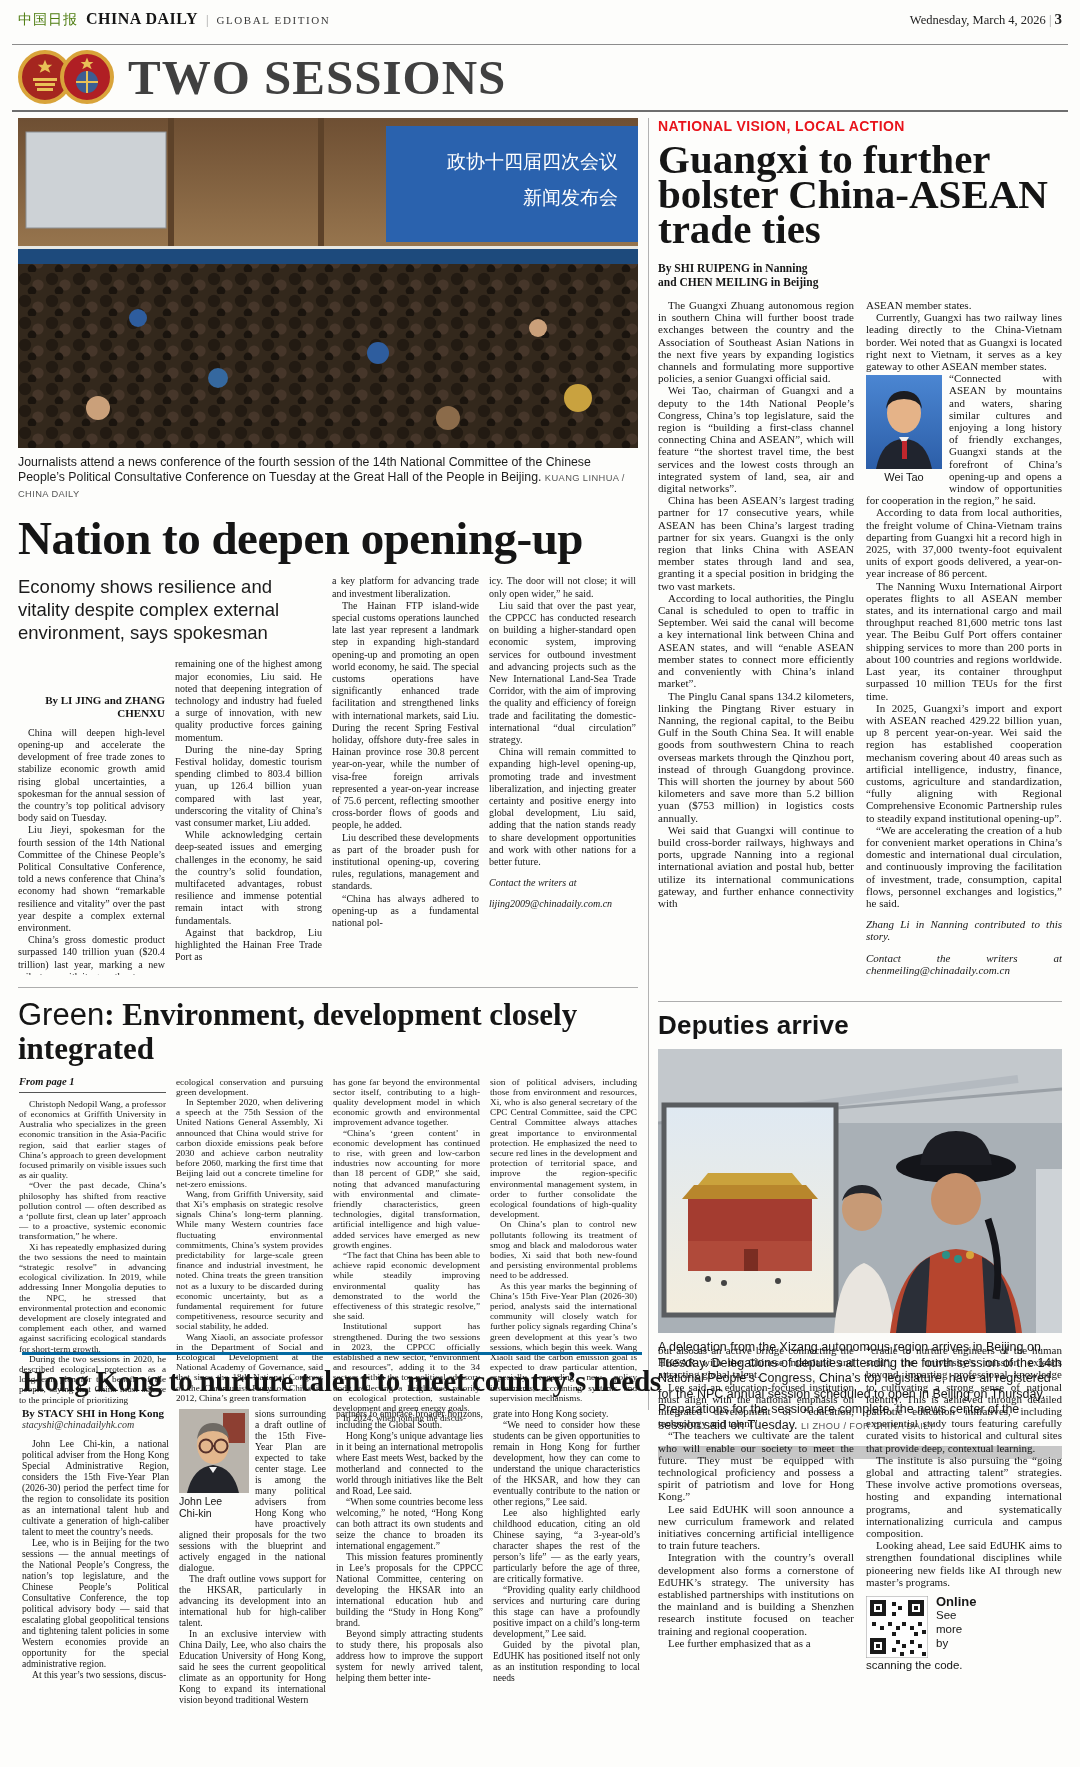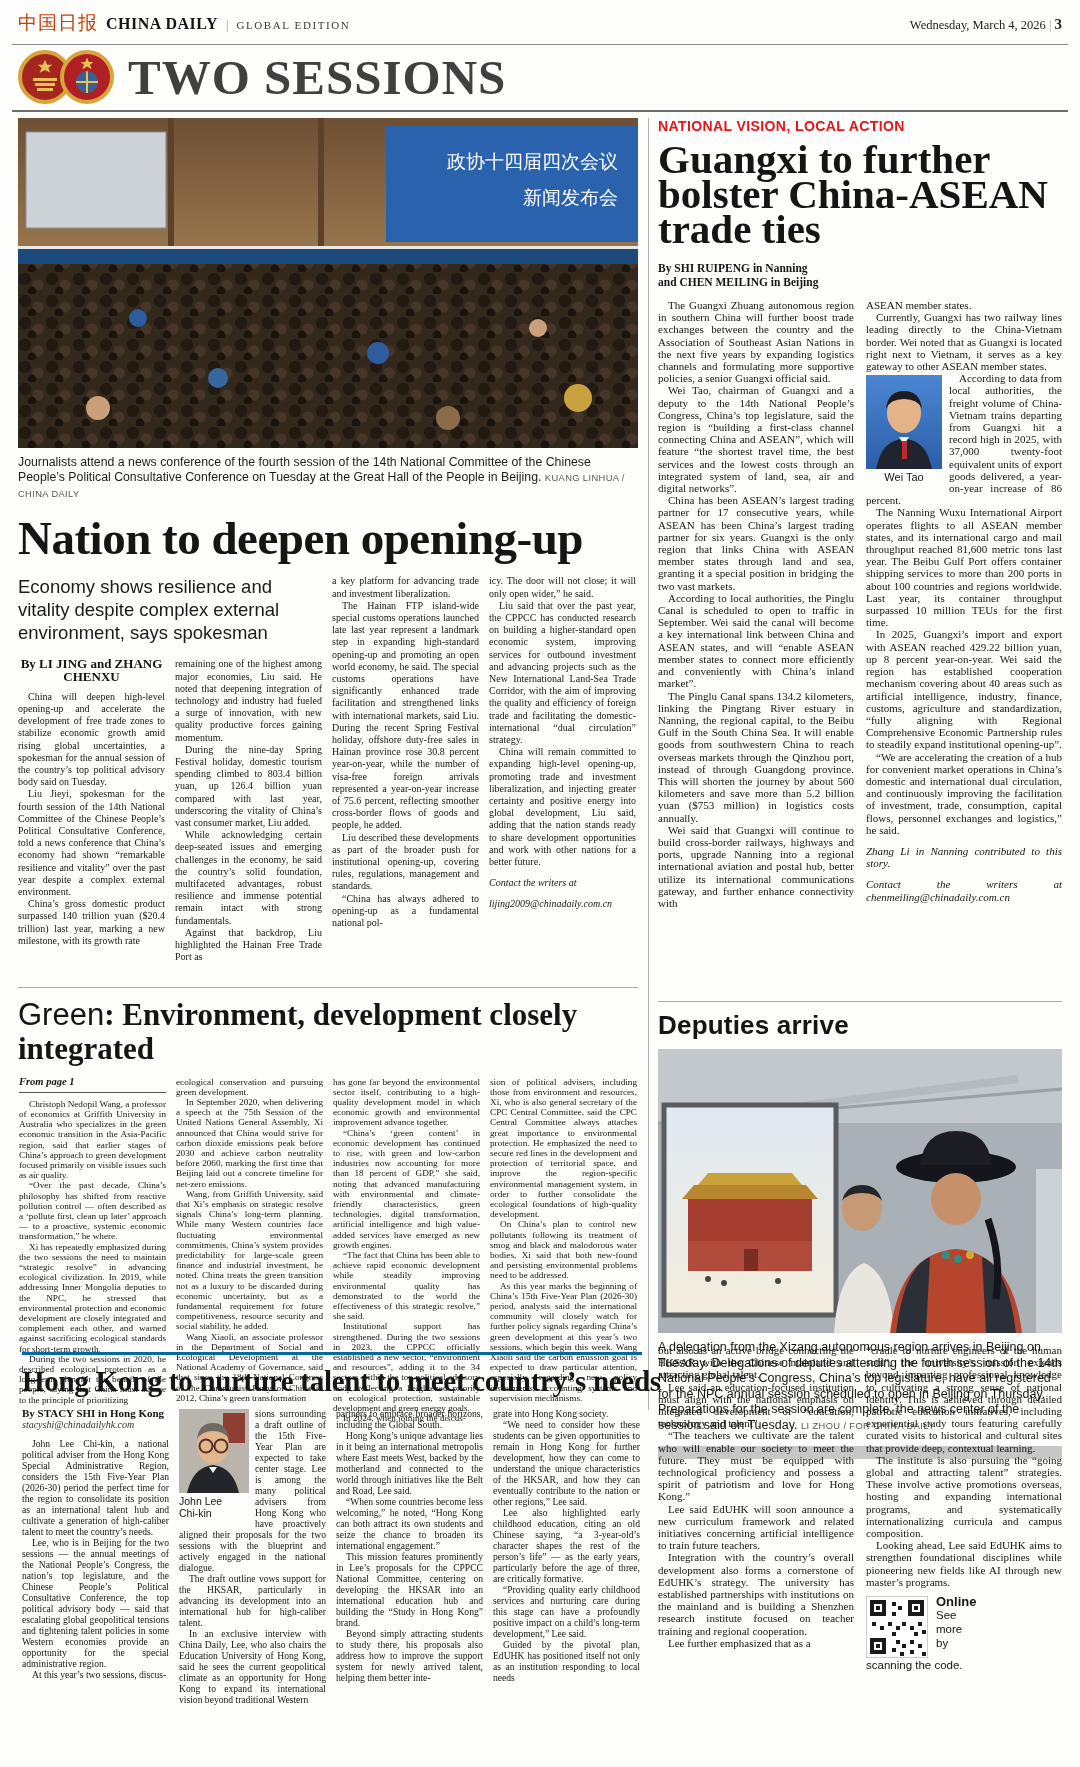--- a/index.html
+++ b/index.html
@@ -6,21 +6,21 @@
   html,body { background:#e8e8e8; }
   #page {
     position:relative; width:1080px; height:1767px; margin:0 auto;
     background:#fdfdfb; font-family:"Liberation Serif", serif; color:#151515;
     overflow:hidden;
   }
   
   .hdr { position:absolute; left:18px; right:18px; top:10px; height:28px;
          display:flex; justify-content:space-between; align-items:baseline; }
   .hdr-left { display:flex; align-items:baseline; gap:8px; }
-  .logo-cn { font-size:19px; color:#c2410c; letter-spacing:1px; }
+  .logo-cn { font-size:14px; color:#4d7c0f; letter-spacing:1px; }
   .brand { font-size:16px; font-weight:bold; letter-spacing:.5px; }
   .hdr-sep { color:#999; font-size:12px; }
   .edition { font-size:11px; letter-spacing:1.6px; color:#3a3a3a; }
   .hdr-right { font-size:12.5px; color:#222; }
   .pageno { font-weight:bold; font-size:15px; }
   .rule { position:absolute; left:12px; right:12px; background:#8c8c8c; height:1px; }
   .rule-a { top:44px; }
   .rule-b { top:110px; height:2px; background:#6e6e6e; }
   
   .banner { position:absolute; left:18px; top:48px; height:58px; display:flex; align-items:center; }
@@ -30,21 +30,21 @@
   
   .vdiv { position:absolute; left:648px; top:118px; width:1px; height:1292px; background:#b3b3b3; }
   #region-left  { position:absolute; left:18px;  top:118px; width:620px; }
   #region-right { position:absolute; left:658px; top:118px; width:404px; }
   #hk-left  { position:absolute; left:22px;  top:1352px; width:620px; border-top:3px solid #0369a1; padding-top:10px; }
   #hk-right { position:absolute; left:658px; top:1344px; width:404px; }
   
   p { text-indent:10px; text-align:justify; }
   p.cont { text-indent:0; }
   p.contact { text-indent:0; font-style:italic; margin-top:9px; }
-  .byline { font-weight:bold; font-size:13px; margin-bottom:8px; text-indent:0; text-align:center; }
+  .byline { font-weight:bold; font-size:11px; margin-bottom:8px; text-indent:0; text-align:right;margin-top:36px; }
   .credit { font-family:"Liberation Sans", sans-serif; font-size:9.3px; letter-spacing:.4px; color:#555; }
   .caption { font-family:"Liberation Sans", sans-serif; font-size:12.3px; line-height:15px;
              color:#1d1d1d; text-indent:0; text-align:left; margin-top:7px; }
   
   .lead-photo { width:620px; height:330px; display:block; }
   .lead-headline { font-size:47px; font-weight:bold; letter-spacing:-.5px; margin-top:12px; line-height:1.05; }
   .lead-body { display:flex; gap:10px; margin-top:12px; height:400px; overflow:hidden;
                font-size:10px; line-height:12.2px; }
   .lead-leftcols { width:304px; }
   .deck { font-family:"Liberation Sans", sans-serif; font-size:18.5px; line-height:23px;
@@ -275,20 +275,21 @@
             <rect width="76" height="94" fill="url(#bluebg)"></rect>
             <ellipse cx="38" cy="38" rx="17" ry="20" fill="#e5b388"></ellipse>
             <path d="M20,34 q2,-18 18,-18 q16,0 18,18 q-4,-10 -18,-10 q-14,0 -18,10z" fill="#1c1c20"></path>
             <path d="M10,94 q6,-30 28,-30 q22,0 28,30z" fill="#20242e"></path>
             <path d="M33,62 l5,8 l5,-8 z" fill="#f2f2f2"></path>
             <rect x="36" y="66" width="5" height="18" fill="#c1272d"></rect>
           </svg>
           <div class="wei-cap">Wei Tao</div>
         </div>
         <div>
+            <p class="cont">“Connected with ASEAN by mountains and waters, sharing similar cultures and enjoying a long history of friendly exchanges, Guangxi stands at the forefront of China’s opening-up and opens a window of opportunities for cooperation in the region,” he said.</p>
             <p>According to data from local authorities, the freight volume of China-Vietnam trains departing from Guangxi hit a record high in 2025, with 37,000 twenty-foot equivalent units of export goods delivered, a year-on-year increase of 86 percent.</p>
             <p>The Nanning Wuxu International Airport operates flights to all ASEAN member states, and its international cargo and mail throughput reached 81,600 metric tons last year. The Beibu Gulf Port offers container shipping services to more than 200 ports in about 100 countries and regions worldwide. Last year, its container throughput surpassed 10 million TEUs for the first time.</p>
             <p>In 2025, Guangxi’s import and export with ASEAN reached 429.22 billion yuan, up 8 percent year-on-year. Wei said the region has established cooperation mechanism covering about 40 areas such as artificial intelligence, industry, finance, customs, agriculture and standardization, “fully aligning with Regional Comprehensive Economic Partnership rules to steadily expand institutional opening-up”.</p>
             <p>“We are accelerating the creation of a hub for convenient market operations in China’s domestic and international dual circulation, and continuously improving the facilitation of investment, trade, consumption, capital flows, personnel exchanges and logistics,” he said.</p>
             <p class="contact">Zhang Li in Nanning contributed to this story.</p>
             <p class="contact">Contact the writers at chenmeiling@chinadaily.com.cn</p>
           </div>
       </div>
     </div>
 

